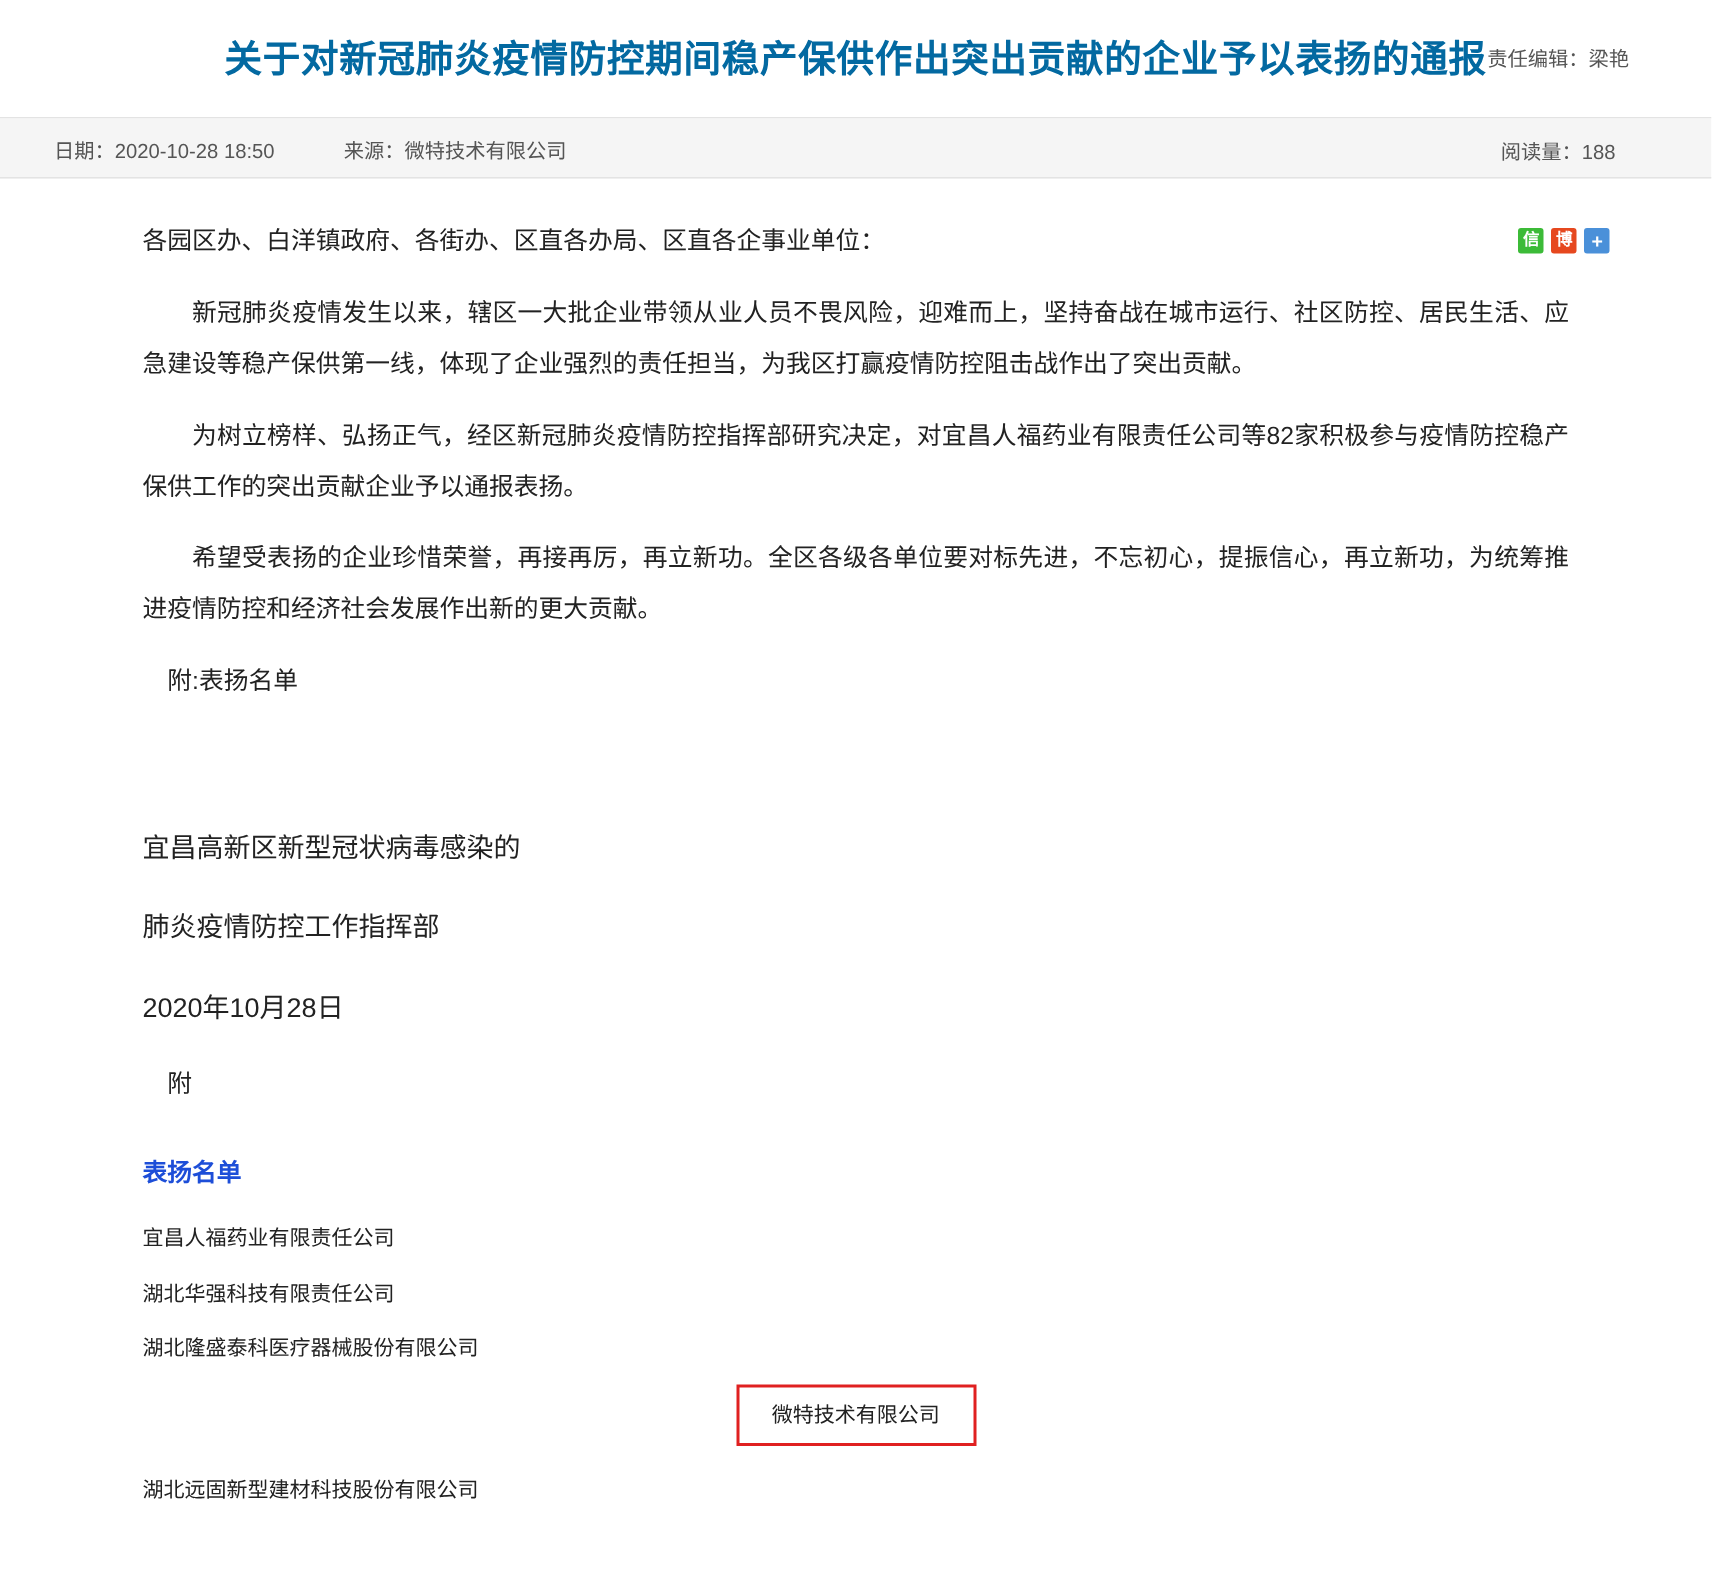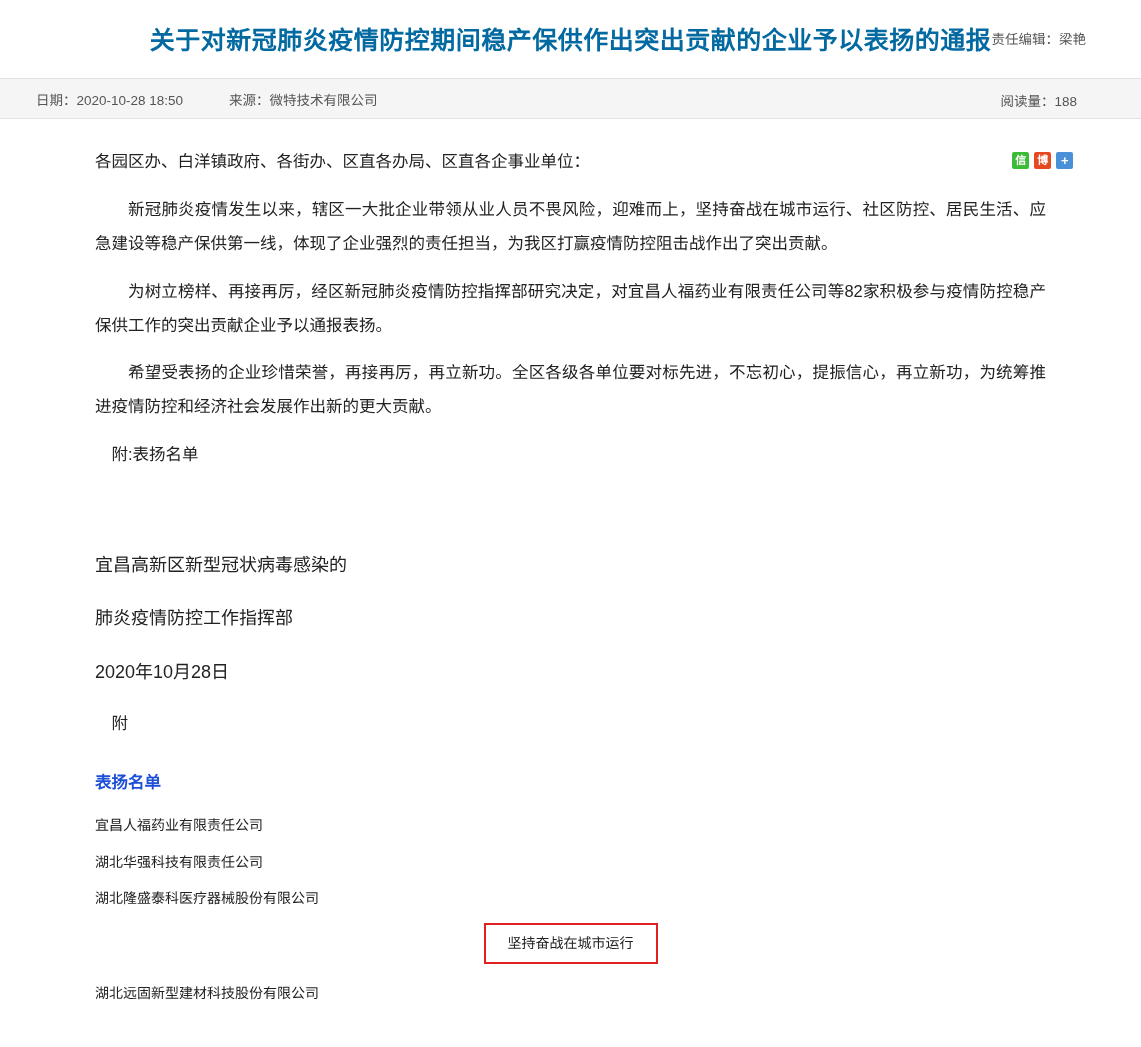--- a/index.html
+++ b/index.html
@@ -162,21 +162,21 @@
         <span class="share-ico ico-weibo">博</span>
         <span class="share-ico ico-plus">+</span>
       </span>
     </div>
   </div>
 
   <div class="content">
 
     <p class="no-indent">各园区办、白洋镇政府、各街办、区直各办局、区直各企事业单位：</p>
     <p class="indent">新冠肺炎疫情发生以来，辖区一大批企业带领从业人员不畏风险，迎难而上，坚持奋战在城市运行、社区防控、居民生活、应急建设等稳产保供第一线，体现了企业强烈的责任担当，为我区打赢疫情防控阻击战作出了突出贡献。</p>
-    <p class="indent">为树立榜样、再接再厉，经区新冠肺炎疫情防控指挥部研究决定，对宜昌人福药业有限责任公司等82家积极参与疫情防控稳产保供工作的突出贡献企业予以通报表扬。</p>
+    <p class="indent">为树立榜样、弘扬正气，经区新冠肺炎疫情防控指挥部研究决定，对宜昌人福药业有限责任公司等82家积极参与疫情防控稳产保供工作的突出贡献企业予以通报表扬。</p>
     <p class="indent">希望受表扬的企业珍惜荣誉，再接再厉，再立新功。全区各级各单位要对标先进，不忘初心，提振信心，再立新功，为统筹推进疫情防控和经济社会发展作出新的更大贡献。</p>
 
     <p class="attach-label">附:表扬名单</p>
 
     <div class="spacer-lg"></div>
 
     <div class="sig-block">
       <p class="signature">宜昌高新区新型冠状病毒感染的</p>
       <p class="signature">肺炎疫情防控工作指挥部</p>
       <p class="signature">2020年10月28日</p>
@@ -184,19 +184,19 @@
 
     <p class="fu-label">附</p>
 
     <div class="list-section">
       <p class="list-title">表扬名单</p>
 
       <p class="list-item">宜昌人福药业有限责任公司</p>
       <p class="list-item">湖北华强科技有限责任公司</p>
       <p class="list-item">湖北隆盛泰科医疗器械股份有限公司</p>
       <div class="highlight-row">
-        <span class="list-item highlight">坚持奋战在城市运行</span>
+        <span class="list-item highlight">微特技术有限公司</span>
       </div>
       <p class="list-item">湖北远固新型建材科技股份有限公司</p>
     </div>
 
   </div>
 </div>
 
 </body></html>

